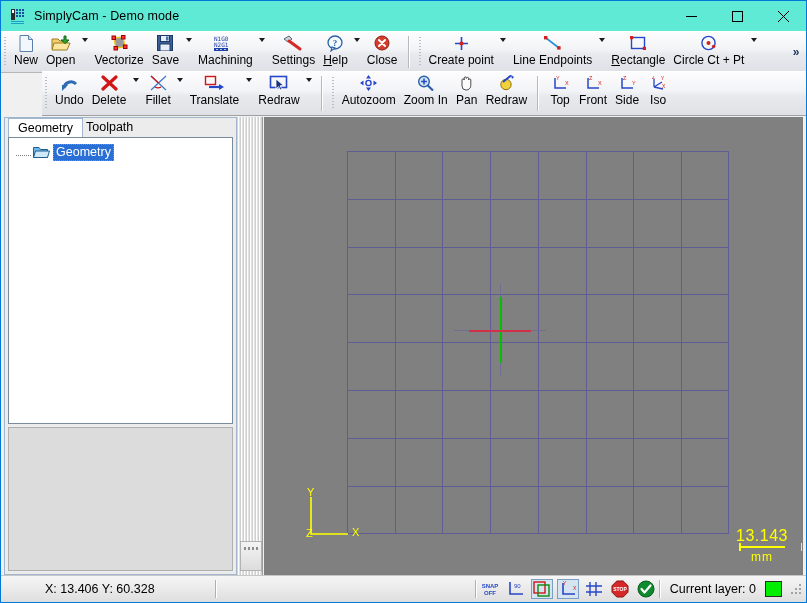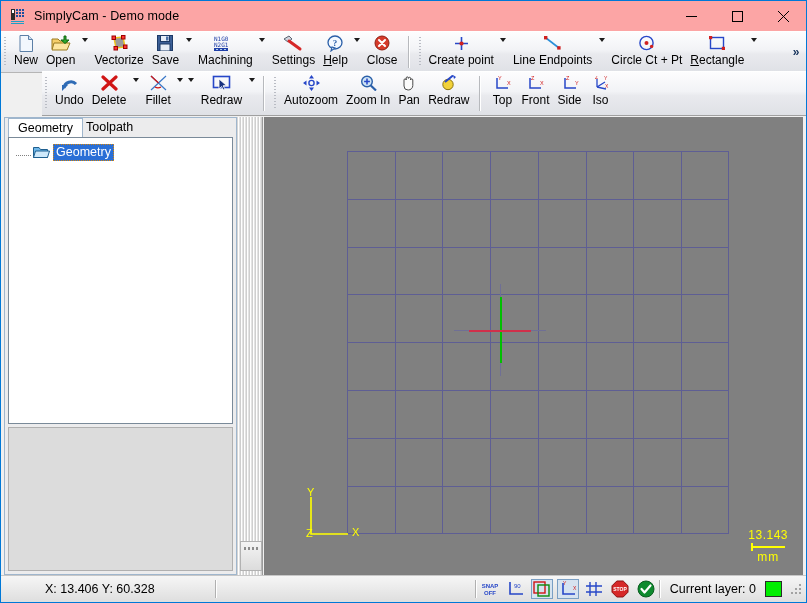--- a/index.html
+++ b/index.html
@@ -14,21 +14,21 @@
     position: relative;
     width: 807px; height: 603px;
     box-sizing: border-box;
     border: 1px solid #0078d7;
     background: #f0f0f0;
   }
 
   
   #titlebar {
     position: absolute; left: 0; top: 0; right: 0; height: 30px;
-    background: #fca5a5;
+    background: #5eead4;
     display: flex; align-items: center;
   }
   #title-icon {
     width: 16px; height: 16px; margin-left: 9px; margin-right: 8px;
     position: relative; flex: 0 0 auto;
   }
   #title-text {
     font-size: 12.5px; color: #000; letter-spacing: .1px;
     white-space: nowrap;
   }
@@ -192,21 +192,21 @@
   #crosshair { position:absolute; left:235px; top:212px; width:1px; height:1px;}
   #ch-v { position:absolute; left:0; top:-33px; width:2px; height:66px; background:#00c000; }
   #ch-h { position:absolute; left:-31px; top:0; width:62px; height:2px; background:#d0304a; }
   #ch-v2{ position:absolute; left:0; top:-46px; width:1px; height:92px; background:#6f6f95; }
   #ch-h2{ position:absolute; left:-46px; top:0; width:92px; height:1px; background:#6f6f95; }
 
   #axisind { position: absolute; left: 38px; top: 371px; width: 60px; height: 55px; }
   .axis-lbl { position:absolute; font-size:11px; color:#ffff00; font-family:"Liberation Sans",sans-serif; line-height:11px;}
 
   #scalebar { position: absolute; right: 14px; bottom: 10px; text-align:center; }
-  #scale-val { font-size: 12px; color:#ffff00; line-height:13px; letter-spacing:.5px;}
+  #scale-val { font-size: 16px; color:#ffff00; line-height:13px; letter-spacing:.5px;}
   #scale-unit { font-size: 12px; color:#ffff00; line-height:14px; letter-spacing:1px;}
   #scale-rule { height:7px; position:relative; margin: 1px 3px 0 3px;}
   #scale-rule:before{content:"";position:absolute;left:0;right:0;top:3px;height:2px;background:#ffff00;}
   #scale-rule:after{content:"";position:absolute;left:0;top:0;width:2px;height:8px;background:#ffff00;
                     box-shadow: 62px 0 0 0 #ffff00;}
 
   
   #statusbar {
     position: absolute; left: 0; right: 0; bottom: 0; height: 26px;
     background: linear-gradient(to bottom,#f6f6f6 0%,#eaeaea 50%,#dedede 100%);
@@ -408,39 +408,39 @@
         </svg>
       </div>
       <div class="tblabel">Line Endpoints</div>
     </div>
     <div class="dropcaret">
         <i></i>
       </div>
 
     <div class="tbitem">
       <div class="tbicon">
+        <svg width="18" height="16" viewBox="0 0 18 16">
+          <rect x="2.5" y="2.5" width="13" height="11" fill="none" stroke="#2747c8" stroke-width="1.4"></rect>
+          <rect x="1" y="1" width="3.2" height="3.2" fill="#d02020"></rect>
+          <rect x="13.8" y="11.8" width="3.2" height="3.2" fill="#d02020"></rect>
+        </svg>
+      </div>
+      <div class="tblabel"><u>R</u>ectangle</div>
+    </div>
+
+    <div class="tbitem">
+      <div class="tbicon">
         <svg width="17" height="16" viewBox="0 0 17 16">
           <circle cx="8.5" cy="8" r="6.6" fill="none" stroke="#2747c8" stroke-width="1.4"></circle>
           <circle cx="8.5" cy="8" r="2" fill="#d02020"></circle>
           <circle cx="13.6" cy="11.4" r="1.7" fill="#d02020"></circle>
         </svg>
       </div>
       <div class="tblabel">Circle Ct + Pt</div>
     </div>
-
-    <div class="tbitem">
-      <div class="tbicon">
-        <svg width="18" height="16" viewBox="0 0 18 16">
-          <rect x="2.5" y="2.5" width="13" height="11" fill="none" stroke="#2747c8" stroke-width="1.4"></rect>
-          <rect x="1" y="1" width="3.2" height="3.2" fill="#d02020"></rect>
-          <rect x="13.8" y="11.8" width="3.2" height="3.2" fill="#d02020"></rect>
-        </svg>
-      </div>
-      <div class="tblabel"><u>R</u>ectangle</div>
-    </div>
     <div class="dropcaret">
         <i></i>
       </div>
 
     <div class="tb-spacer"></div>
     <div class="tb-chev">»</div>
   </div>
 
   <div id="toolbar2" class="toolbar">
     <div class="tb-grip"></div>
@@ -474,20 +474,30 @@
           <path d="M6 12 A6 6 0 0 0 12 12" fill="none" stroke="#d01515" stroke-width="1.4"></path>
           <path d="M2 1 L9.5 8" stroke="#d01515" stroke-width="1.2"></path>
         </svg>
       </div>
       <div class="tblabel">Fillet</div>
     </div>
     <div class="dropcaret">
         <i></i>
       </div>
 
+    <div class="tbitem">
+      <div class="tbicon">
+        <svg width="21" height="16" viewBox="0 0 21 16">
+          <rect x="1.5" y="1.5" width="10" height="8" fill="none" stroke="#d01515" stroke-width="1.4"></rect>
+          <path d="M5 12 H16" stroke="#2747c8" stroke-width="2.2"></path>
+          <path d="M15 9 L20 12 L15 15 Z" fill="#2747c8"></path>
+        </svg>
+      </div>
+      <div class="tblabel">Translate</div>
+    </div>
     <div class="dropcaret">
         <i></i>
       </div>
 
     <div class="tbitem">
       <div class="tbicon">
         <svg width="19" height="16" viewBox="0 0 19 16">
           <rect x="1.5" y="1.5" width="16" height="11" fill="none" stroke="#2747c8" stroke-width="1.6"></rect>
           <path d="M7 4 L7 14 L9.5 11.5 L11.5 15 L13 14 L11 10.8 L14.5 10.5 Z" fill="#17307e" stroke="#ffffff" stroke-width="0.8"></path>
         </svg>

